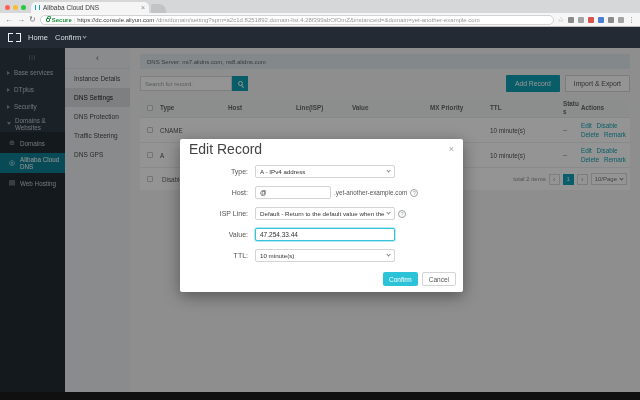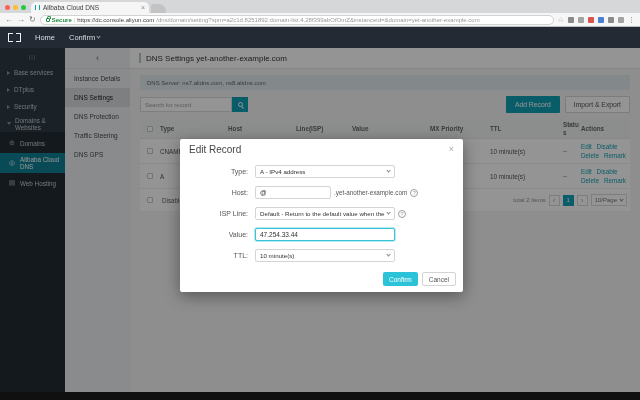--- a/index.html
+++ b/index.html
@@ -28,21 +28,21 @@
   .usep{color:#ccc}
   .uhost{color:#3c3c3c}
   .upath{color:#999;overflow:hidden;text-overflow:clip}
   .star{color:#9a9a9a;font-size:7px;line-height:1}
   .star::before{content:"☆"}
   .ext{width:6px;height:6px;border-radius:1px;flex:none}
   .menu3{color:#666;font-size:7px;line-height:1}
   .menu3::before{content:"⋮"}
 
   
-  .topnav{position:absolute;top:27px;left:0;right:0;height:21px;background:#242a33;display:flex;align-items:center;color:#d9dee4;font-size:7.5px;padding:0 8px;gap:14px}
+  .topnav{position:absolute;top:27px;left:0;right:0;height:21px;background:#242a33;display:flex;align-items:center;color:#d9dee4;font-size:7.5px;padding:0 8px;gap:7px}
   .logo{width:13px;height:9px;position:relative;flex:none}
   .logo::before,.logo::after{content:"";position:absolute;top:0;bottom:0;width:4px;border:1.5px solid #e8f4f6}
   .logo::before{left:0;border-right:none}
   .logo::after{right:0;border-left:none}
   .navitem{display:flex;align-items:center;gap:2px}
   .dcaret{width:3px;height:3px;border-right:1px solid #9aa2ab;border-bottom:1px solid #9aa2ab;transform:rotate(45deg);margin-top:-2px}
   .tn-right{margin-left:auto;display:flex;align-items:center;gap:8px}
   .mag{width:5px;height:5px;border:1px solid #c6cdd4;border-radius:50%;position:relative}
   .mag::after{content:"";position:absolute;right:-2px;bottom:-2px;width:3px;height:1px;background:#c6cdd4;transform:rotate(45deg)}
   .bellwrap{display:flex;align-items:center;gap:1px}
@@ -105,21 +105,21 @@
   .f-right{margin-left:auto;display:flex;align-items:center;gap:3px;font-size:6px;color:#8a8f94;padding-right:3px}
   .pgbox{width:11px;height:11px;border:1px solid #d8dadc;background:#fff;display:flex;align-items:center;justify-content:center;color:#999;font-size:7px;line-height:1}
   .pgcur{background:#12a3b8;border-color:#12a3b8;color:#fff;font-size:6px}
   .pl::before{content:"‹"} .pr::before{content:"›"}
   .pgsize{height:12px;border:1px solid #d8dadc;background:#fff;display:flex;align-items:center;gap:3px;padding:0 3px;color:#777}
   .chev{width:3px;height:3px;border-right:1px solid #888;border-bottom:1px solid #888;transform:rotate(45deg);margin-top:-2px;flex:none}
 
   
   .overlay{position:absolute;top:48px;left:0;right:0;bottom:8px;background:rgba(0,0,0,.42)}
   .modal{position:absolute;left:180px;top:139px;width:283px;height:153px;background:#fff;border-radius:2px;box-shadow:0 4px 16px rgba(0,0,0,.4);font-size:7px;display:flex;flex-direction:column}
-  .mhead{height:20px;display:flex;align-items:center;padding:0 9px;font-size:10px;color:#444;flex:none}
+  .mhead{height:20px;display:flex;align-items:center;padding:0 9px;font-size:14px;color:#444;flex:none}
   .mclose{margin-left:auto;color:#aaa;font-size:9px;line-height:1}
   .mclose::before{content:"×"}
   .mbody{padding-top:2px}
   .mrow{display:flex;align-items:center;height:21px}
   .mlabel{width:75px;text-align:right;padding-right:7px;color:#555;font-size:7px;flex:none}
   .mselect{width:140px;height:13px;border:1px solid #d2d4d6;border-radius:2px;display:flex;align-items:center;gap:2px;padding:0 4px;font-size:6.2px;color:#333;background:#fff}
   .mselect .txt{flex:1;white-space:nowrap;overflow:hidden}
   .minput{height:13px;border:1px solid #d2d4d6;border-radius:2px;font-size:6.5px;padding:0 4px;font-family:inherit;color:#333;outline:none}
   .w-host{width:76px}
   .w-full{width:140px}
@@ -235,24 +235,20 @@
         </div>
       <div class="subitem">
           <span>Traffic Steering</span>
         </div>
       <div class="subitem">
           <span>DNS GPS</span>
         </div>
     </div>
 
     <div class="content">
-      <div class="ctitle">
-        <span class="tmark"></span>
-        <span>DNS Settings yet-another-example.com</span>
-      </div>
       <div class="banner">
         <span>DNS Server: ns7.alidns.com, ns8.alidns.com</span>
       </div>
       <div class="toolbar">
         <input class="sinput" placeholder="Search for record." style="">
         <button class="sbtn">
             <span class="wmag"></span>
           </button>
         <div class="addbtn">
             <span>Add Record</span>

